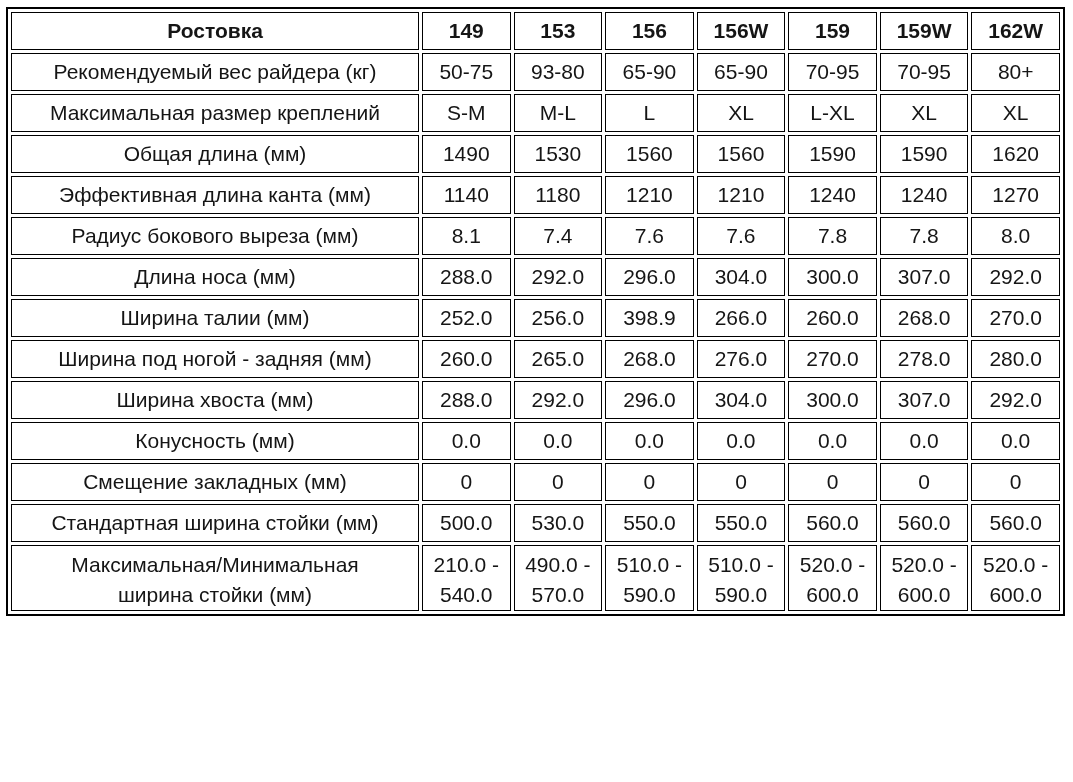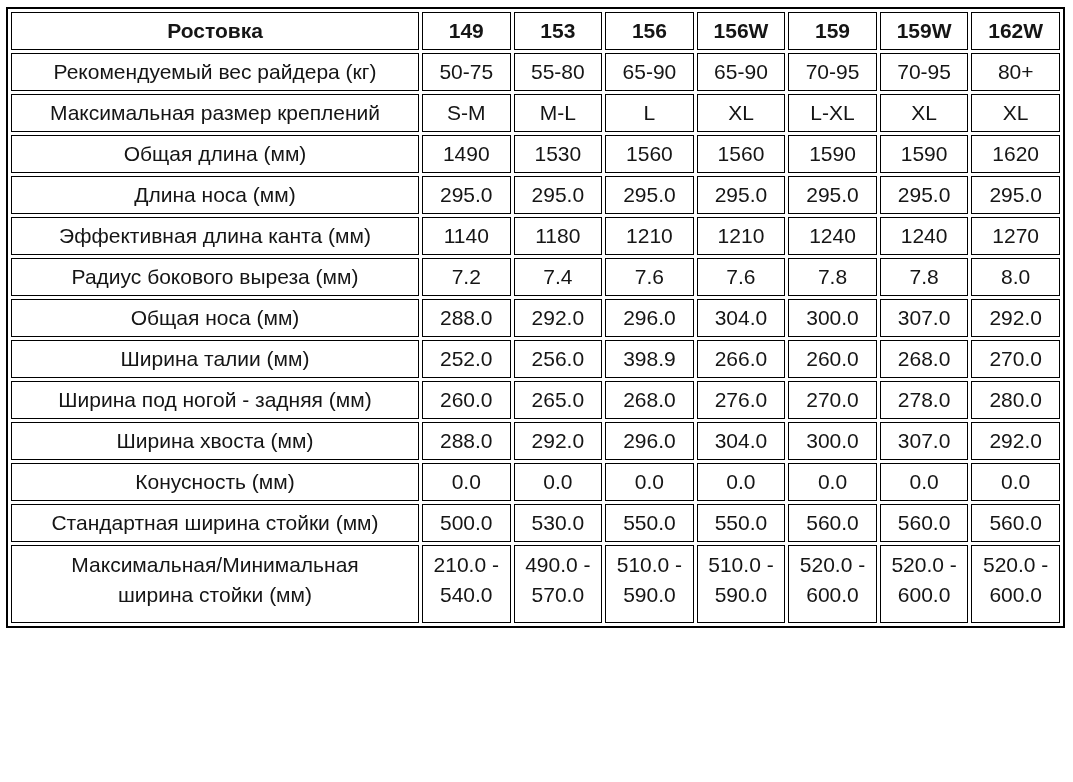--- a/index.html
+++ b/index.html
@@ -43,21 +43,21 @@
     font-weight: bold;
   }
   .spec-table td {
     font-weight: normal;
   }
   .spec-table .label-col {
     width: 408px;
   }
   .spec-table tr:last-child td {
     padding-top: 4px;
-    padding-bottom: 12px;
+    padding-bottom: 0;
   }
 </style>
 </head>
 <body>
 
 <div class="table-frame">
   <table class="spec-table">
     <thead>
       <tr>
         <th class="label-col">Ростовка</th>
@@ -69,21 +69,21 @@
           <th>159</th>
           <th>159W</th>
           <th>162W</th>
         </tr>
     </thead>
     <tbody>
 
     <tr>
           <td class="label-col">Рекомендуемый вес райдера (кг)</td>
           <td>50-75</td>
-          <td>55-80</td>
+          <td>93-80</td>
           <td>65-90</td>
           <td>65-90</td>
           <td>70-95</td>
           <td>70-95</td>
           <td>80+</td>
         </tr>
         <tr>
           <td class="label-col">Максимальная размер креплений</td>
           <td>S-M</td>
           <td>M-L</td>
@@ -97,51 +97,41 @@
           <td class="label-col">Общая длина (мм)</td>
           <td>1490</td>
           <td>1530</td>
           <td>1560</td>
           <td>1560</td>
           <td>1590</td>
           <td>1590</td>
           <td>1620</td>
         </tr>
         <tr>
-          <td class="label-col">Длина носа (мм)</td>
-          <td>295.0</td>
-          <td>295.0</td>
-          <td>295.0</td>
-          <td>295.0</td>
-          <td>295.0</td>
-          <td>295.0</td>
-          <td>295.0</td>
-        </tr>
-        <tr>
           <td class="label-col">Эффективная длина канта (мм)</td>
           <td>1140</td>
           <td>1180</td>
           <td>1210</td>
           <td>1210</td>
           <td>1240</td>
           <td>1240</td>
           <td>1270</td>
         </tr>
         <tr>
           <td class="label-col">Радиус бокового выреза (мм)</td>
-          <td>7.2</td>
+          <td>8.1</td>
           <td>7.4</td>
           <td>7.6</td>
           <td>7.6</td>
           <td>7.8</td>
           <td>7.8</td>
           <td>8.0</td>
         </tr>
         <tr>
-          <td class="label-col">Общая носа (мм)</td>
+          <td class="label-col">Длина носа (мм)</td>
           <td>288.0</td>
           <td>292.0</td>
           <td>296.0</td>
           <td>304.0</td>
           <td>300.0</td>
           <td>307.0</td>
           <td>292.0</td>
         </tr>
         <tr>
           <td class="label-col">Ширина талии (мм)</td>
@@ -175,20 +165,30 @@
         </tr>
         <tr>
           <td class="label-col">Конусность (мм)</td>
           <td>0.0</td>
           <td>0.0</td>
           <td>0.0</td>
           <td>0.0</td>
           <td>0.0</td>
           <td>0.0</td>
           <td>0.0</td>
+        </tr>
+        <tr>
+          <td class="label-col">Смещение закладных (мм)</td>
+          <td>0</td>
+          <td>0</td>
+          <td>0</td>
+          <td>0</td>
+          <td>0</td>
+          <td>0</td>
+          <td>0</td>
         </tr>
         <tr>
           <td class="label-col">Стандартная ширина стойки (мм)</td>
           <td>500.0</td>
           <td>530.0</td>
           <td>550.0</td>
           <td>550.0</td>
           <td>560.0</td>
           <td>560.0</td>
           <td>560.0</td>

